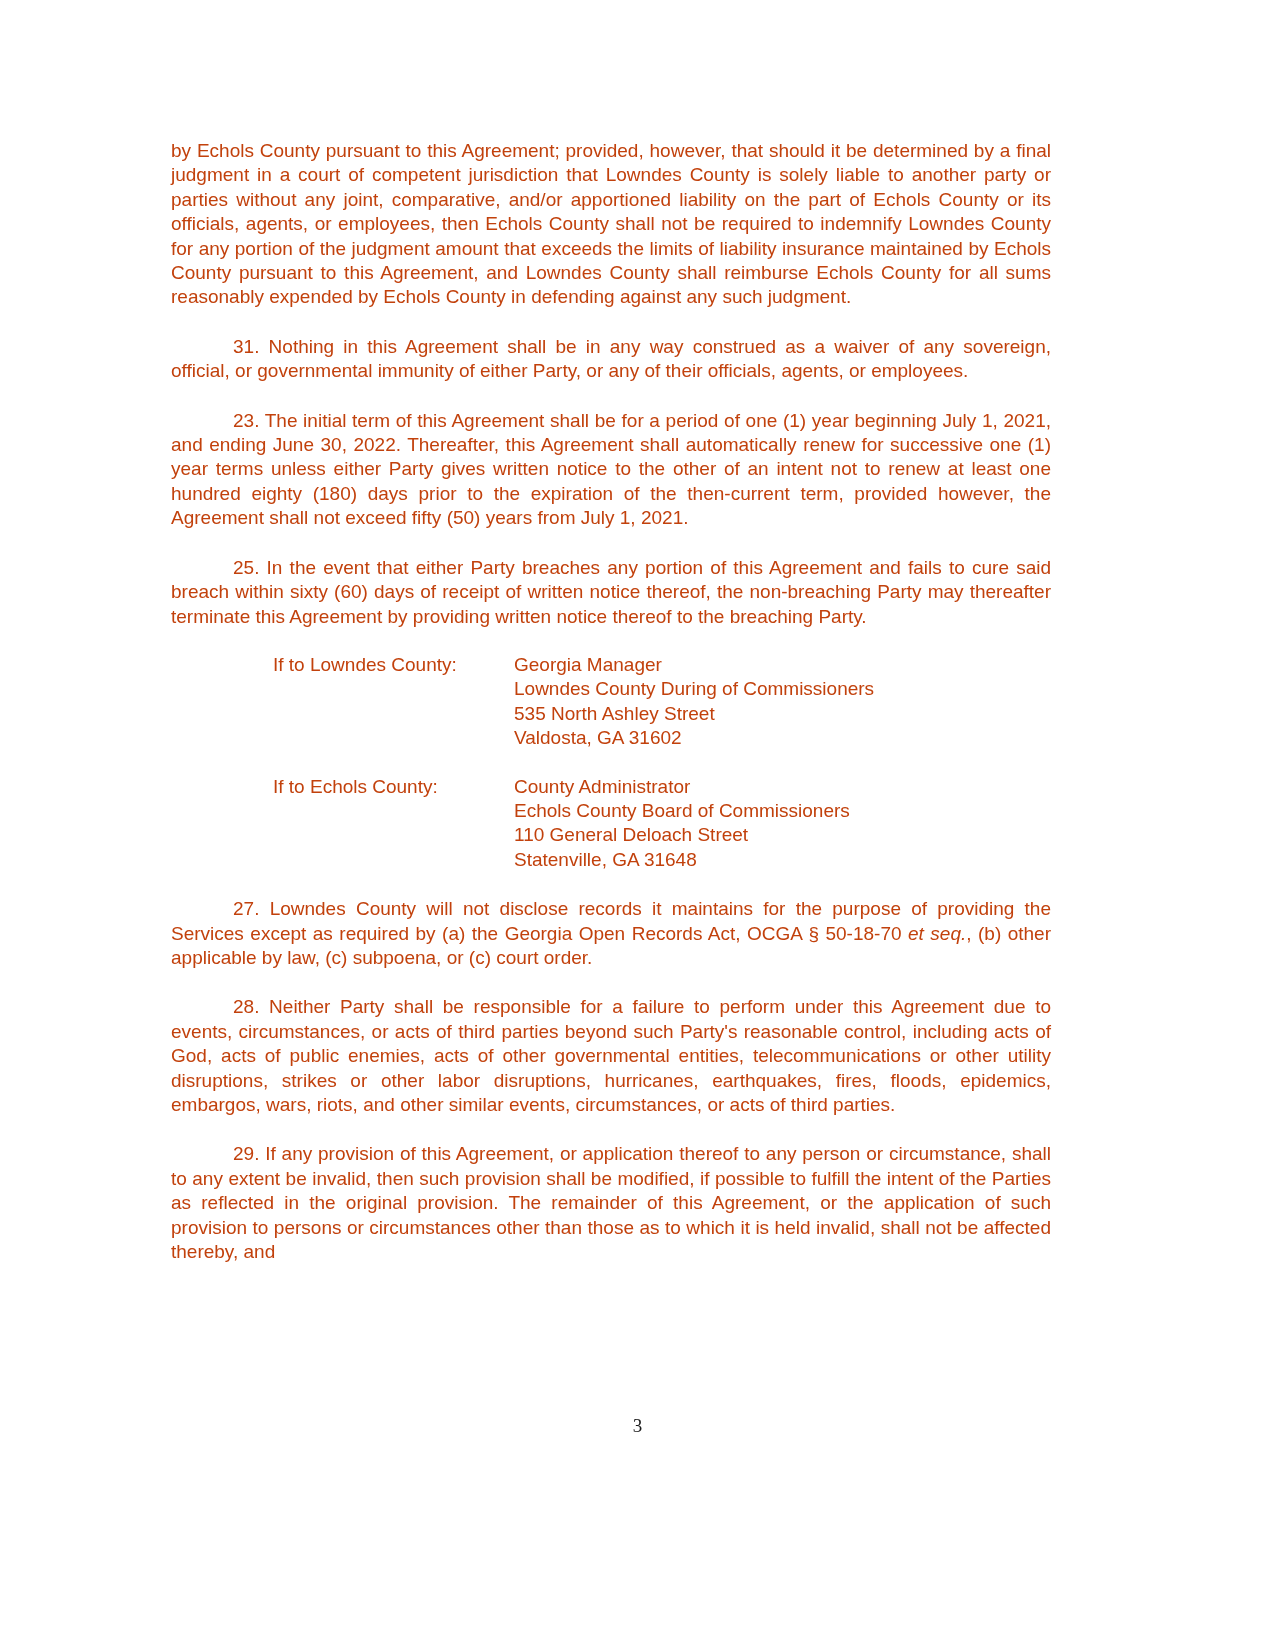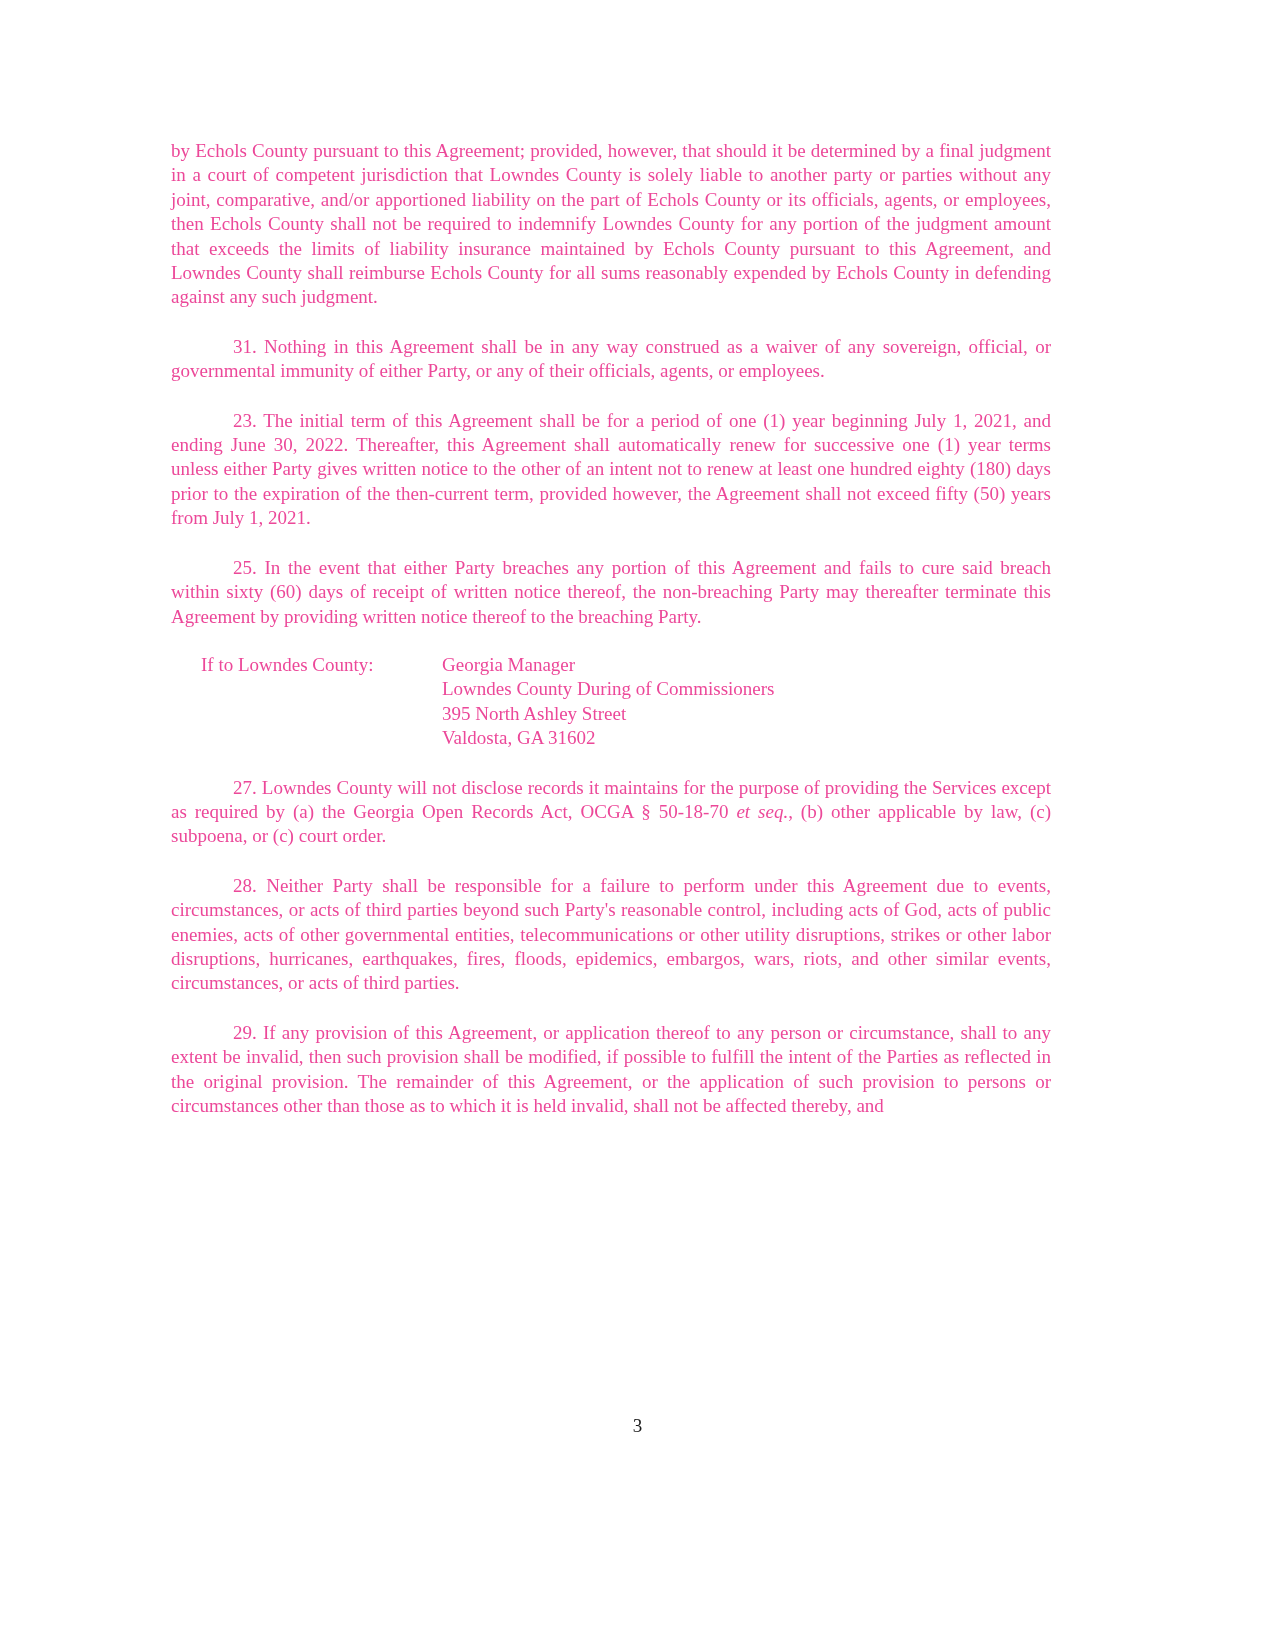--- a/index.html
+++ b/index.html
@@ -1,42 +1,51 @@
 <!DOCTYPE html>
 <html><head>
 <meta charset="utf-8">
 <style>
   html, body { margin:0; padding:0; background:#fff; }
   body { width:1275px; height:1651px; position:relative; overflow:hidden; }
   .page { position:absolute; left:171px; top:139px; width:880px;
-    font-family:Liberation Serif, serif; font-size:19px; line-height:24.4px; color:#ec4899; }
+    font-family:Liberation Sans, sans-serif; font-size:19px; line-height:24.4px; color:#c2410c; }
   p { margin:0; text-align:justify; }
   p.para { text-indent:62px; margin-top:25px; }
-  .addr { display:flex; margin-top:24px; margin-left:30px; }
+  .addr { display:flex; margin-top:24px; margin-left:102px; }
   .addr .lbl { width:241px; }
   .addr .lines div { line-height:24.4px; }
   .pagenum { position:absolute; top:1415px; left:0; width:1275px; text-align:center;
     font-family:"Liberation Serif", serif; font-size:19px; color:#1a1a1a; }
 </style>
 </head>
 <body>
 
 <div class="page">
   <p>by Echols County pursuant to this Agreement; provided, however, that should it be determined by a final judgment in a court of competent jurisdiction that Lowndes County is solely liable to another party or parties without any joint, comparative, and/or apportioned liability on the part of Echols County or its officials, agents, or employees, then Echols County shall not be required to indemnify Lowndes County for any portion of the judgment amount that exceeds the limits of liability insurance maintained by Echols County pursuant to this Agreement, and Lowndes County shall reimburse Echols County for all sums reasonably expended by Echols County in defending against any such judgment.</p>
   <p class="para">31. Nothing in this Agreement shall be in any way construed as a waiver of any sovereign, official, or governmental immunity of either Party, or any of their officials, agents, or employees.</p>
   <p class="para">23. The initial term of this Agreement shall be for a period of one (1) year beginning July 1, 2021, and ending June 30, 2022. Thereafter, this Agreement shall automatically renew for successive one (1) year terms unless either Party gives written notice to the other of an intent not to renew at least one hundred eighty (180) days prior to the expiration of the then-current term, provided however, the Agreement shall not exceed fifty (50) years from July 1, 2021.</p>
   <p class="para">25. In the event that either Party breaches any portion of this Agreement and fails to cure said breach within sixty (60) days of receipt of written notice thereof, the non-breaching Party may thereafter terminate this Agreement by providing written notice thereof to the breaching Party.</p>
 
   <div class="addr">
     <div class="lbl">If to Lowndes County:</div>
     <div class="lines">
       <div>Georgia Manager</div>
       <div>Lowndes County During of Commissioners</div>
-      <div>395 North Ashley Street</div>
+      <div>535 North Ashley Street</div>
       <div>Valdosta, GA  31602</div>
+    </div>
+  </div>
+  <div class="addr">
+    <div class="lbl">If to Echols County:</div>
+    <div class="lines">
+      <div>County Administrator</div>
+      <div>Echols County Board of Commissioners</div>
+      <div>110 General Deloach Street</div>
+      <div>Statenville, GA  31648</div>
     </div>
   </div>
 
   <p class="para"><span>27. Lowndes County will not disclose records it maintains for the purpose of providing the Services except as required by (a) the Georgia Open Records Act, OCGA § 50-18-70 </span><em>et seq.</em><span>, (b) other applicable by law, (c) subpoena, or (c) court order.</span></p>
   <p class="para">28. Neither Party shall be responsible for a failure to perform under this Agreement due to events, circumstances, or acts of third parties beyond such Party's reasonable control, including acts of God, acts of public enemies, acts of other governmental entities, telecommunications or other utility disruptions, strikes or other labor disruptions, hurricanes, earthquakes, fires, floods, epidemics, embargos, wars, riots, and other similar events, circumstances, or acts of third parties.</p>
   <p class="para">29. If any provision of this Agreement, or application thereof to any person or circumstance, shall to any extent be invalid, then such provision shall be modified, if possible to fulfill the intent of the Parties as reflected in the original provision. The remainder of this Agreement, or the application of such provision to persons or circumstances other than those as to which it is held invalid, shall not be affected thereby, and</p>
 </div>
 
 <div class="pagenum">3</div>
 

